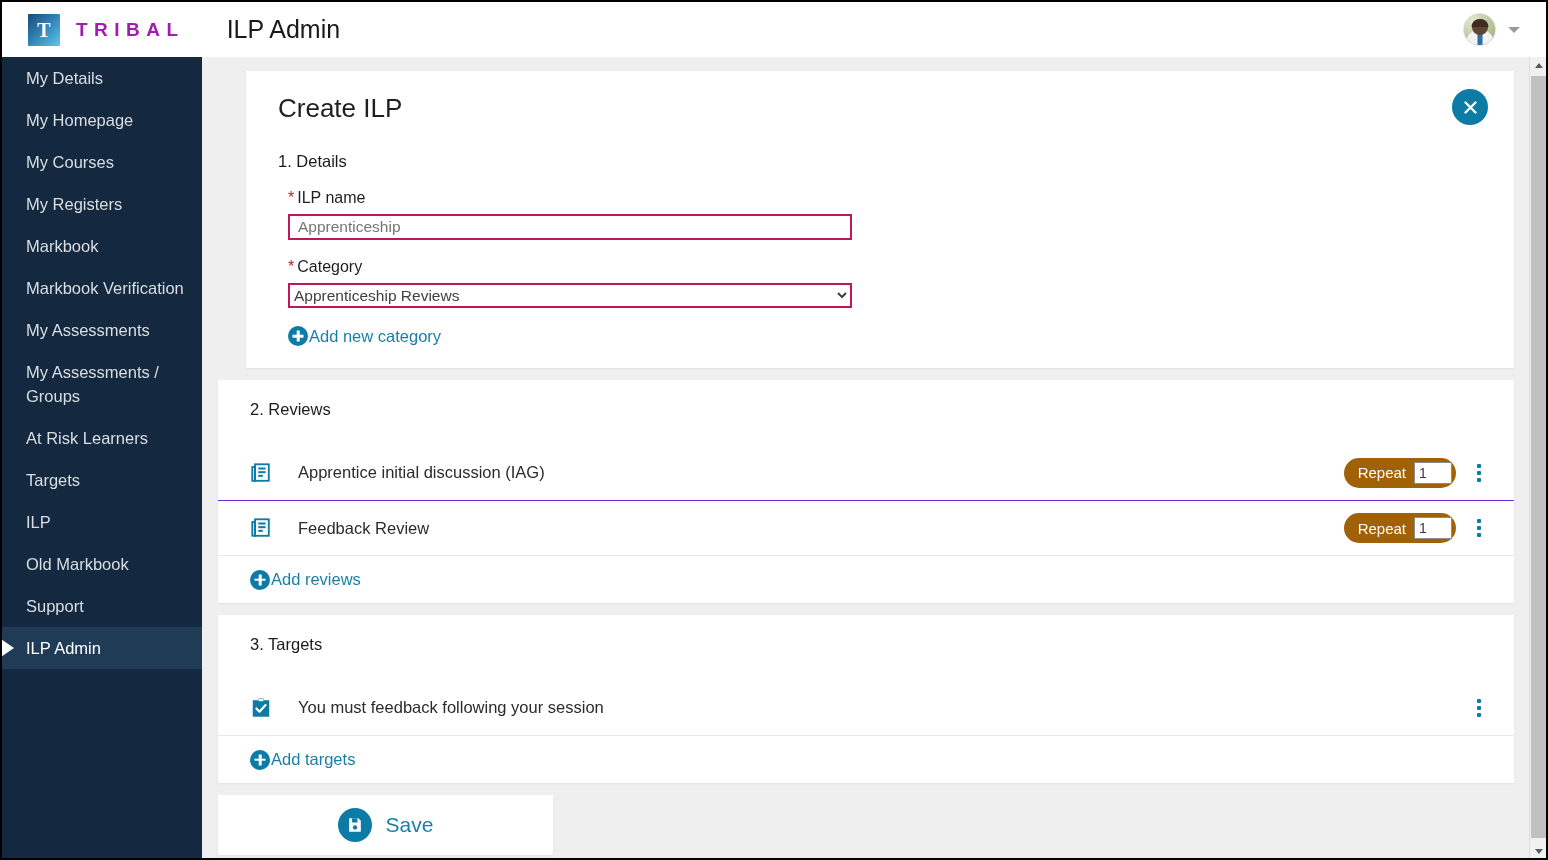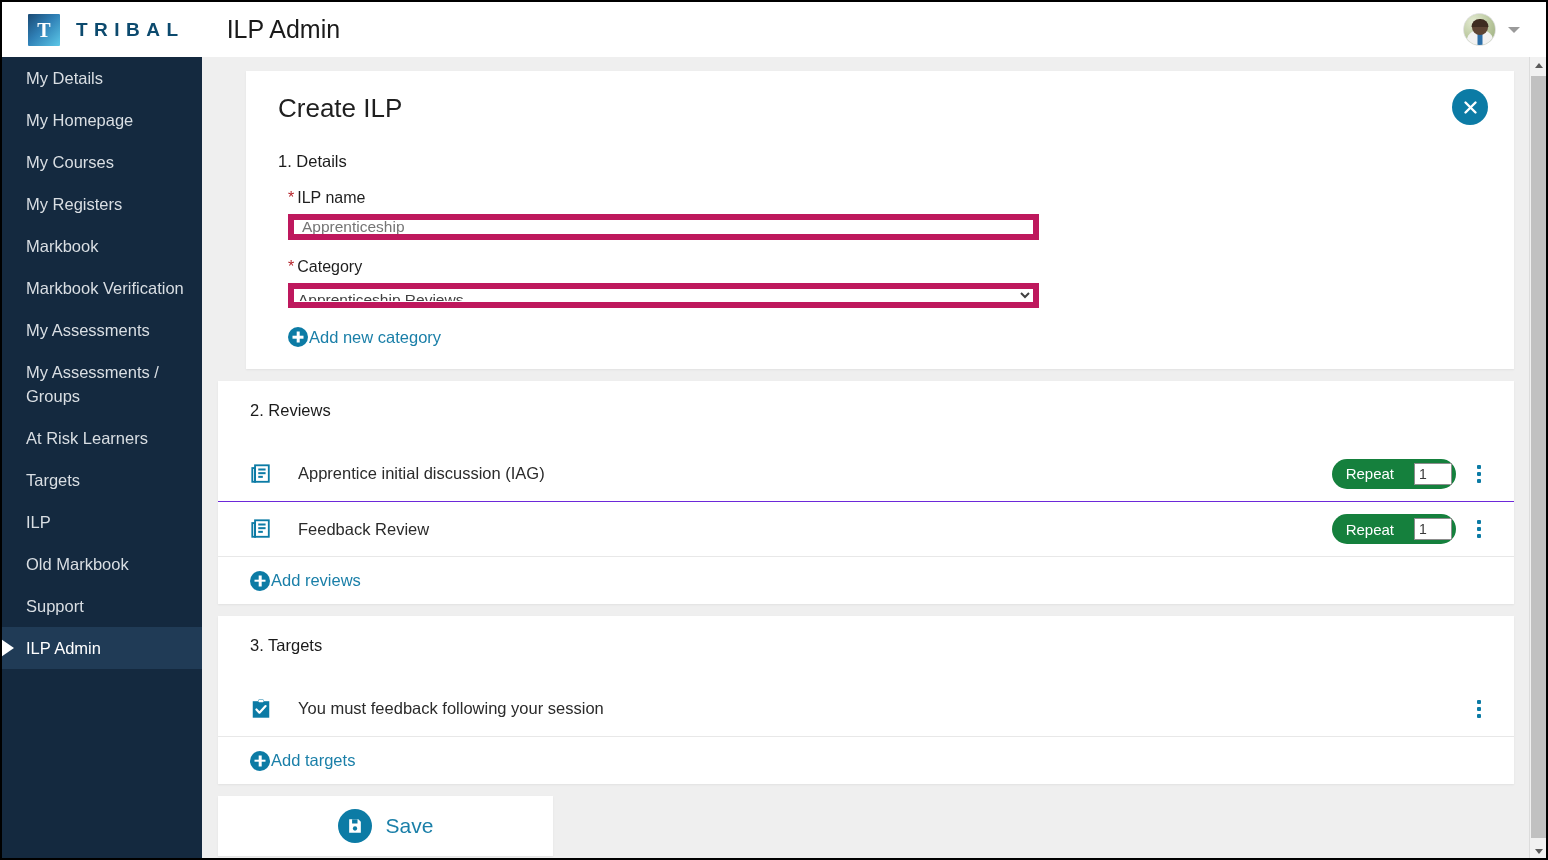--- a/index.html
+++ b/index.html
@@ -45,21 +45,21 @@
     font-size: 20px;
     font-weight: 700;
     font-family: "Liberation Serif", serif;
     line-height: 1;
   }
   .logo-word {
     margin-left: 16px;
     font-size: 19px;
     font-weight: 700;
     letter-spacing: 6.5px;
-    color: #0c4a6e;
+    color: #a21caf;
   }
   .app-title {
     margin-left: 42px;
     font-size: 25px;
     color: #1a1a1a;
     font-weight: 400;
   }
   .topbar-right {
     margin-left: auto;
     margin-right: 26px;
@@ -173,23 +173,23 @@
 
   .field-block { padding: 18px 32px 0 42px; }
   .field-label {
     font-size: 16px;
     color: #1f1f1f;
     margin-bottom: 7px;
   }
   .req { color: #b4232a; margin-right: 3px; }
 
   .text-input, .select-input {
-    width: 751px;
+    width: 564px;
     height: 26px;
-    border: 6px solid #be185d;
+    border: 2px solid #be185d;
     background: #ffffff;
     font-size: 15.5px;
     color: #707a86;
     padding: 2px 8px;
     font-family: "Liberation Sans", sans-serif;
     border-radius: 0;
     outline: none;
   }
   .select-input {
     height: 25px;
@@ -252,25 +252,25 @@
   .row-right {
     margin-left: auto;
     display: flex;
     align-items: center;
     gap: 14px;
   }
 
   .repeat-pill {
     display: flex;
     align-items: center;
-    background: #15803d;
+    background: #a16207;
     border-radius: 16px;
     height: 30px;
     padding: 0 4px 0 14px;
-    gap: 20px;
+    gap: 8px;
   }
   .repeat-pill .lbl {
     color: #ffffff;
     font-size: 15px;
   }
   .repeat-pill input {
     width: 38px;
     height: 22px;
     border: 1px solid #8d8d8d;
     background: #ffffff;

